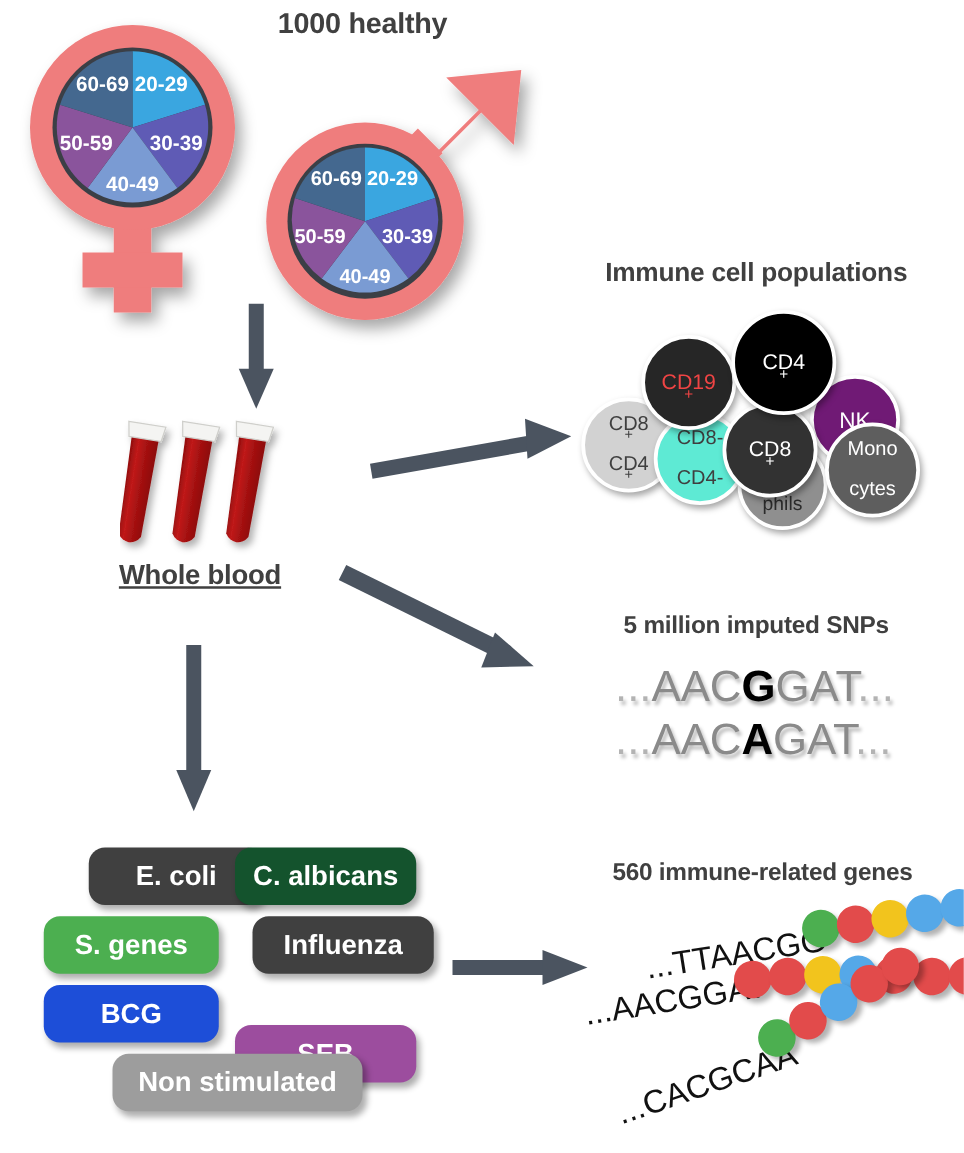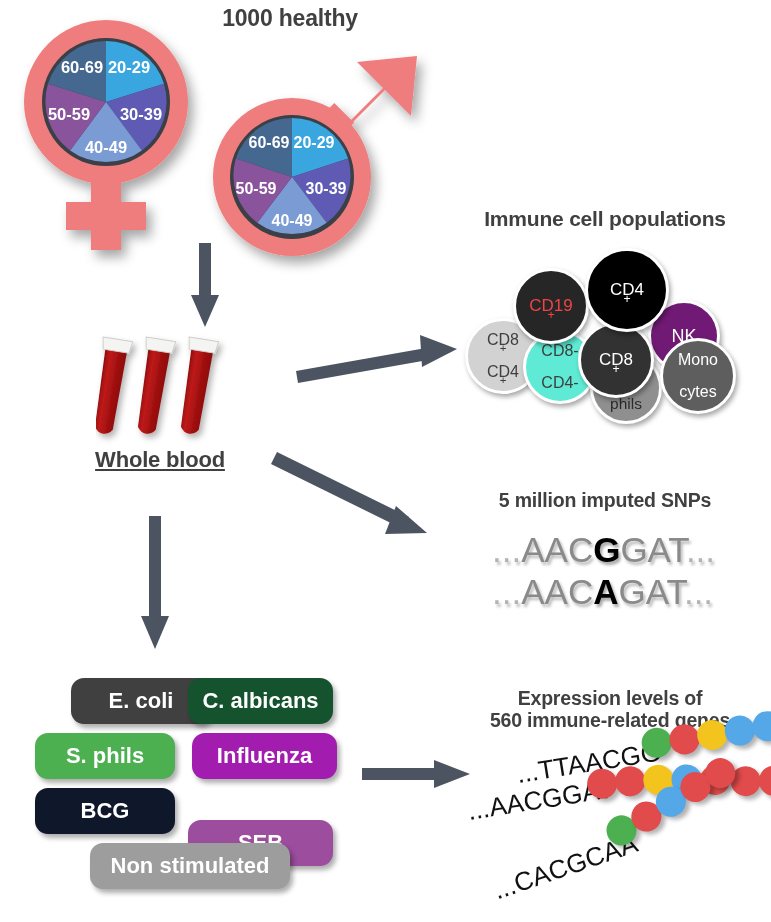--- a/index.html
+++ b/index.html
@@ -314,37 +314,36 @@
   <span class="snp-dim">...</span><span class="snp-mid">AAC</span><span class="snp-hi">A</span><span class="snp-mid">GAT</span><span class="snp-dim">...</span>
 </div>
 
 <div class="stim" style="left:35px; top:678px; width:140px; height:46px; background:#404040;margin-left:36px;">
   <span>E. coli</span>
 </div>
 <div class="stim" style="left:188px; top:678px; width:145px; height:46px; background:#14532d;">
   <span>C. albicans</span>
 </div>
 <div class="stim" style="left:35px; top:733px; width:140px; height:46px; background:#4caf50;">
-  <span>S. phils</span>
-</div>
-<div class="stim" style="left:192px; top:733px; width:145px; height:46px; background:#a21caf;">
+  <span>S. genes</span>
+</div>
+<div class="stim" style="left:202px; top:733px; width:145px; height:46px; background:#404040;">
   <span>Influenza</span>
 </div>
-<div class="stim" style="left:35px; top:788px; width:140px; height:46px; background:#0f172a;">
+<div class="stim" style="left:35px; top:788px; width:140px; height:46px; background:#1d4ed8;">
   <span>BCG</span>
 </div>
 <div class="stim" style="left:188px; top:820px; width:145px; height:46px; background:#9c4d9e;">
   <span>SEB</span>
 </div>
 <div class="stim" style="left:90px; top:843px; width:200px; height:46px; background:#9d9d9d;text-align:center;">
   <span>Non stimulated</span>
 </div>
 
 <div class="heading" id="title-expression">
-  <div>Expression levels of</div>
   <div>560 immune-related genes</div>
 </div>
 
 <div class="strand" id="strand-1" style="left:517px; top:775px; transform: rotate(-9deg);">
   <div class="strand-text" style="left:0; top:-16px;">...TTAACGG</div>
   <div class="bead" style="left:128px; top:-25px; width:30px; height:30px; background:#4caf50;"></div>
   <div class="bead" style="left:156px; top:-24px; width:30px; height:30px; background:#e24b4b;"></div>
   <div class="bead" style="left:184px; top:-24px; width:30px; height:30px; background:#f2c41d;"></div>
   <div class="bead" style="left:212px; top:-24px; width:30px; height:30px; background:#55a8e8;"></div>
   <div class="bead" style="left:240px; top:-24px; width:30px; height:30px; background:#55a8e8;"></div>

